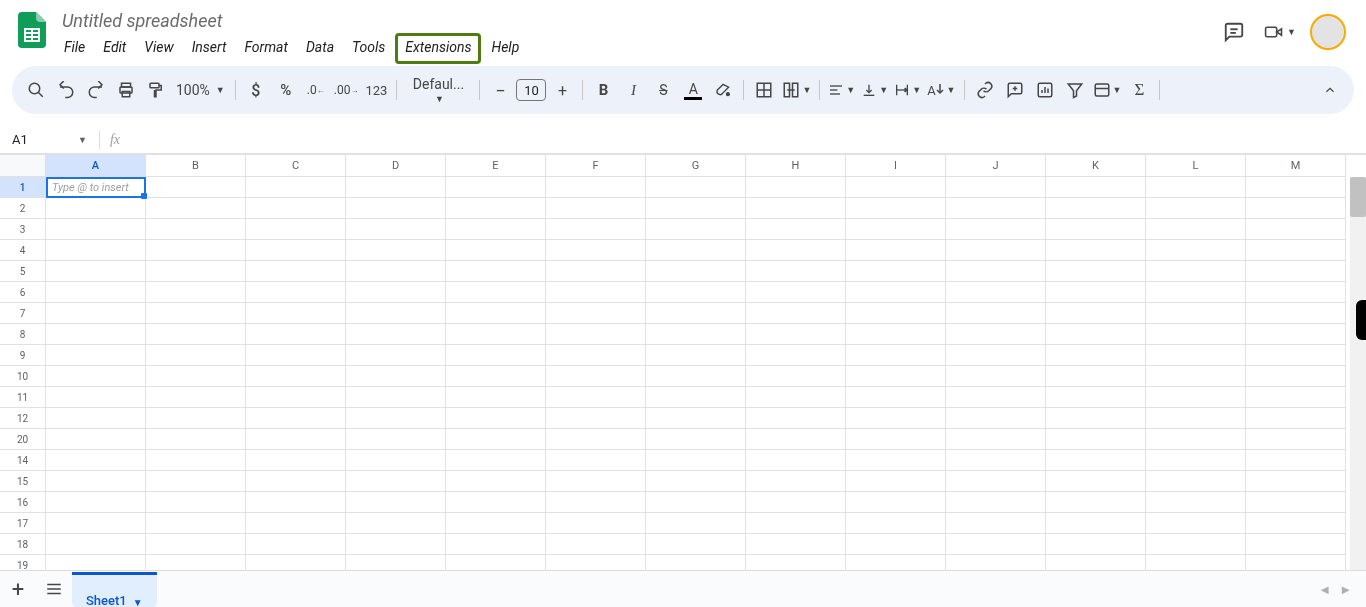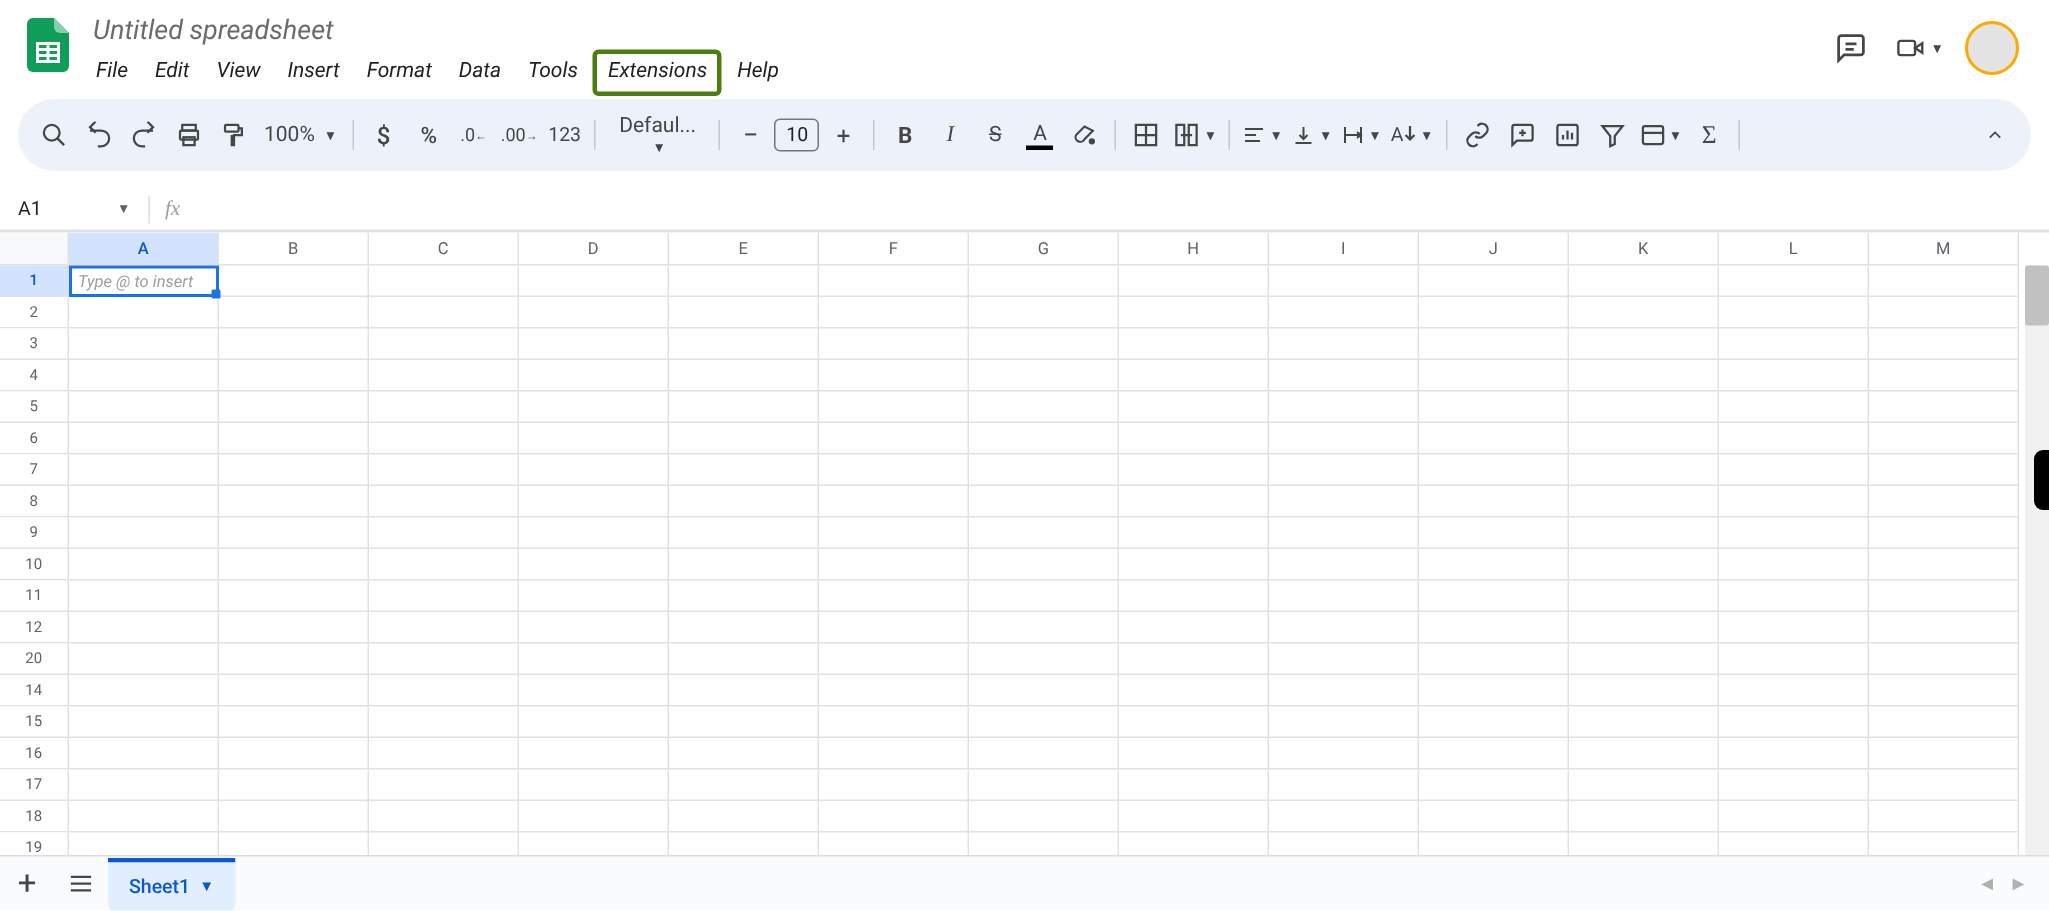--- a/index.html
+++ b/index.html
@@ -46,21 +46,21 @@
 .cells { position: absolute; left: 46px; top: 22px; right: 16px; bottom: 0; }
 .cell-row { display: flex; height: 21px; }
 .cell { width: 100px; border-right: 1px solid #e1e1e1; border-bottom: 1px solid #e1e1e1; }
 .active-cell { position: absolute; left: 0; top: 0; width: 100px; height: 21px; border: 2px solid #1a73e8; background: #fff; display: flex; align-items: center; padding: 0 4px; font-size: 11px; font-style: italic; color: #9e9e9e; }
 .handle { position: absolute; width: 6px; height: 6px; background: #1a73e8; right: -3px; bottom: -3px; border-radius:1px;}
 .vscroll { position: absolute; right: 0; top: 22px; width: 16px; bottom: 0; background: #f1f1f1; }
 .vthumb { width: 100%; height: 40px; background: #c1c1c1; border-radius: 2px; }
 
 .sheet-tabs { position: absolute; bottom: 0; left: 0; right: 0; height: 37px; border-top: 1px solid #dadce0; display: flex; align-items: center; background: #f9fbfd; }
 .tab-btn { width: 36px; height: 36px; display: flex; align-items: center; justify-content: center; cursor: pointer; color: #444746; }
-.sheet-tab { background: #e1eefe; height: 36px; padding: 0 14px; display: flex; align-items: center; gap: 6px; font-size: 13px; color: #0b57d0; font-weight: 500; border-top: 3px solid #0b57d0; cursor:pointer; border-radius: 0 0 6px 6px; margin-top:1px;}
+.sheet-tab { background: #e1eefe; height: 36px; padding: 0 14px; display: flex; align-items: flex-end; gap: 6px; font-size: 13px; color: #0b57d0; font-weight: 500; border-top: 3px solid #0b57d0; cursor:pointer; border-radius: 0 0 6px 6px; margin-top:1px;}
 .sheet-caret { color: #0b57d0; font-size:10px;}
 .hscroll-btns { margin-left: auto; display: flex; gap: 8px; padding-right: 14px; color: #b0b0b0; }
 
 .side-tab { position:absolute; right:0; top:300px; width:10px; height:40px; background:#000; border-radius:6px 0 0 6px;}
 
 svg { display:block; }
 </style>
 </head>
 <body>
 

